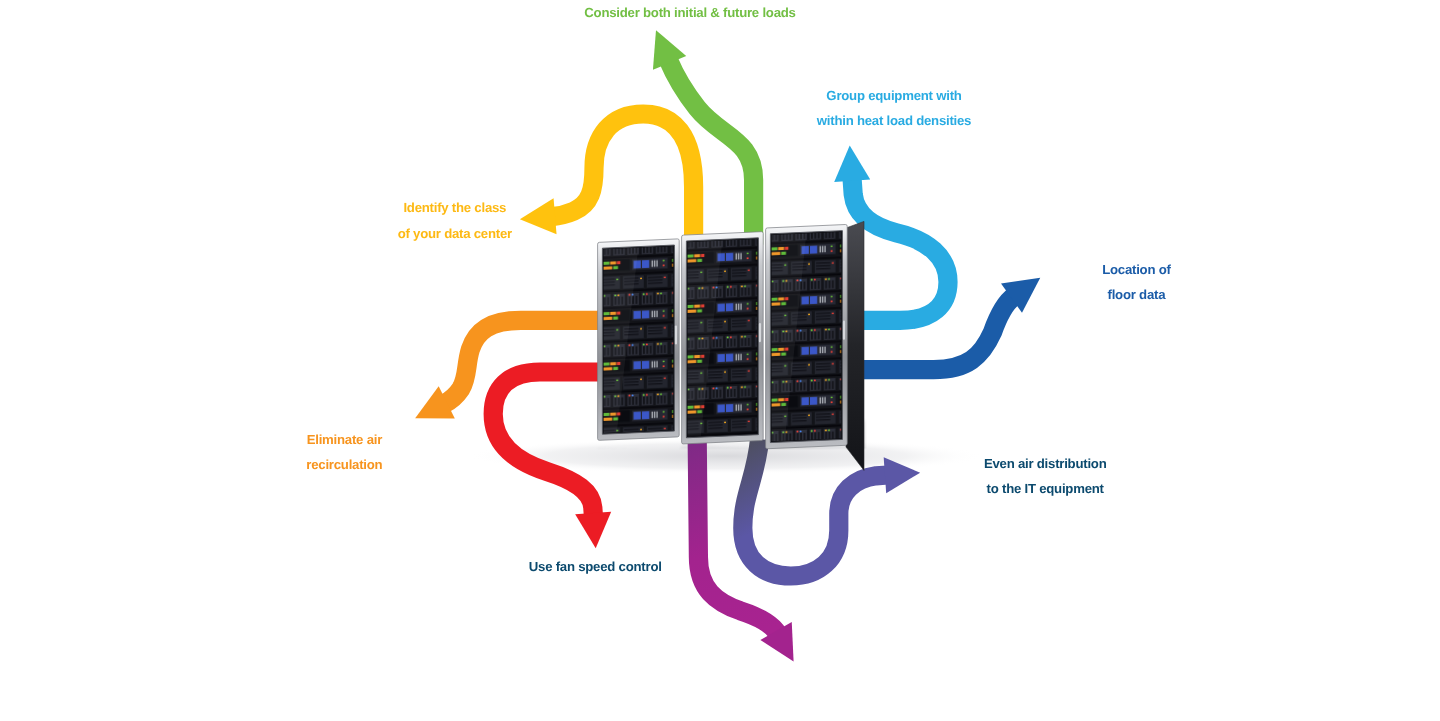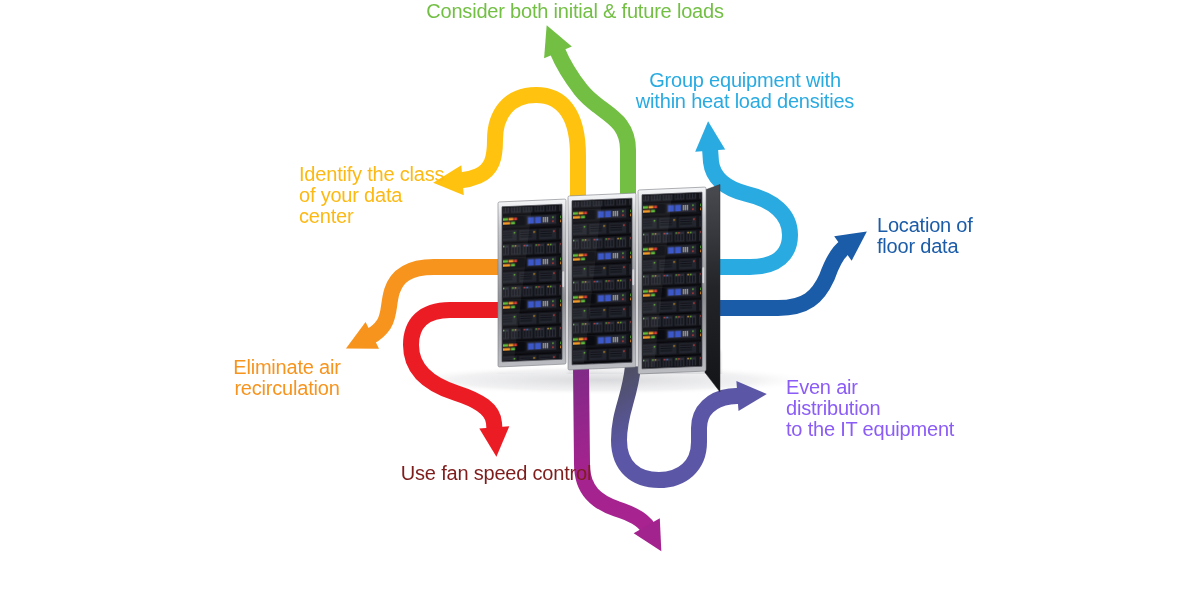--- a/index.html
+++ b/index.html
@@ -7,28 +7,28 @@
     position:relative;
     width:1200px;height:601px;
     margin:0 auto;
     background:#ffffff;
     overflow:hidden;
     font-family:"Liberation Sans", sans-serif;
   }
   .canvas svg.scene{position:absolute;left:0;top:0;}
   .callout{
     position:absolute;
-    font-size:20px;
-    font-weight:normal;
+    font-size:11px;
+    font-weight:bold;
     line-height:21px;
     white-space:pre-line;
     letter-spacing:-0.2px;
   }
   .c-center{text-align:center;}
-  .c-left{text-align:left;}
+  .c-left{text-align:center;}
   
   .pos-initial   {left:420px; top:1px;   width:310px;}
   .pos-group     {left:630px; top:70px;  width:230px;}
   .pos-identify  {left:299px; top:164px; width:160px;}
   .pos-floor     {left:877px; top:215px; width:140px;}
   .pos-eliminate {left:224px; top:321px; width:126px;}
   .pos-fan       {left:400px; top:463px; width:192px;}
   .pos-even      {left:786px; top:377px; width:170px;}
   .pos-minimize  {left:543px; top:559px; width:246px;}
 </style>
@@ -233,18 +233,18 @@
 
   <div class="callout c-left pos-identify" style="color: rgb(253, 185, 19);">Identify the class
 of your data center</div>
 
   <div class="callout c-left pos-floor" style="color: rgb(27, 92, 168);">Location of
 floor data</div>
 
   <div class="callout c-center pos-eliminate" style="color: rgb(247, 148, 30); margin-top: 36px;">Eliminate air
 recirculation</div>
 
-  <div class="callout c-center pos-fan" style="color: #7f1d1d;">Use fan speed control</div>
-
-  <div class="callout c-left pos-even" style="color: #8b5cf6;">Even air distribution
+  <div class="callout c-center pos-fan" style="color: #0c4a6e;">Use fan speed control</div>
+
+  <div class="callout c-left pos-even" style="color: #0c4a6e;">Even air distribution
 to the IT equipment</div>
 
 </div>
 
 </body></html>

